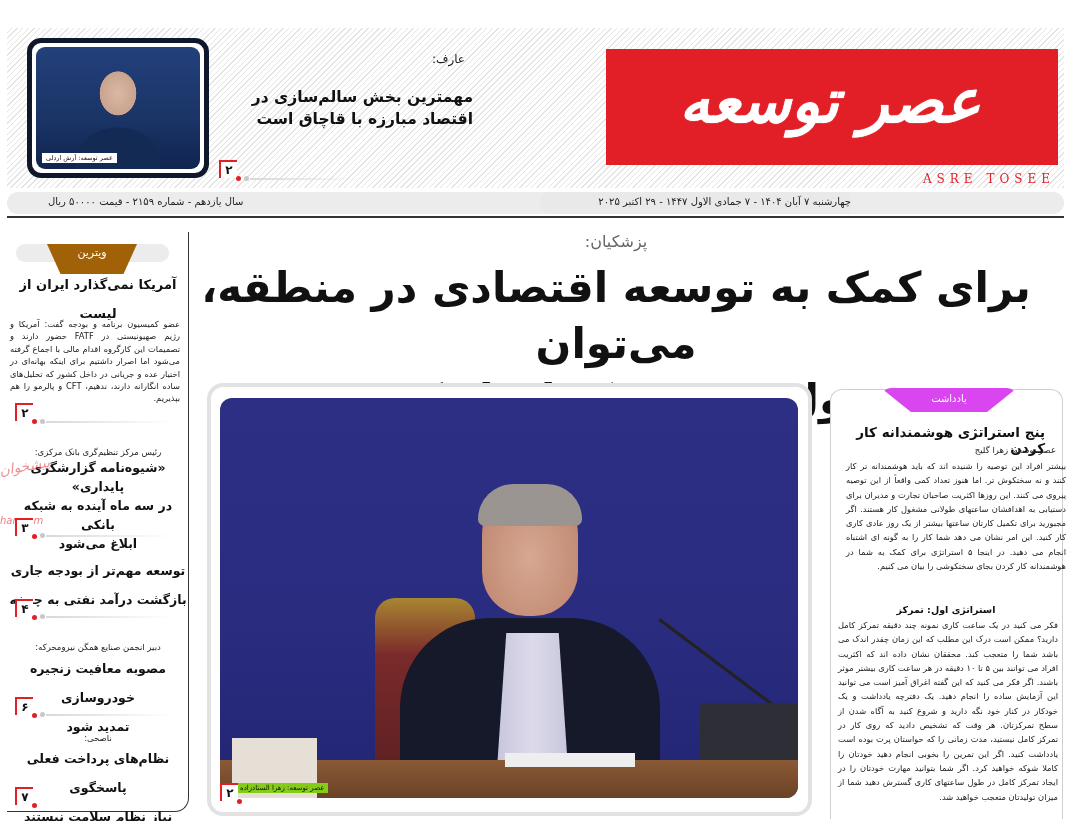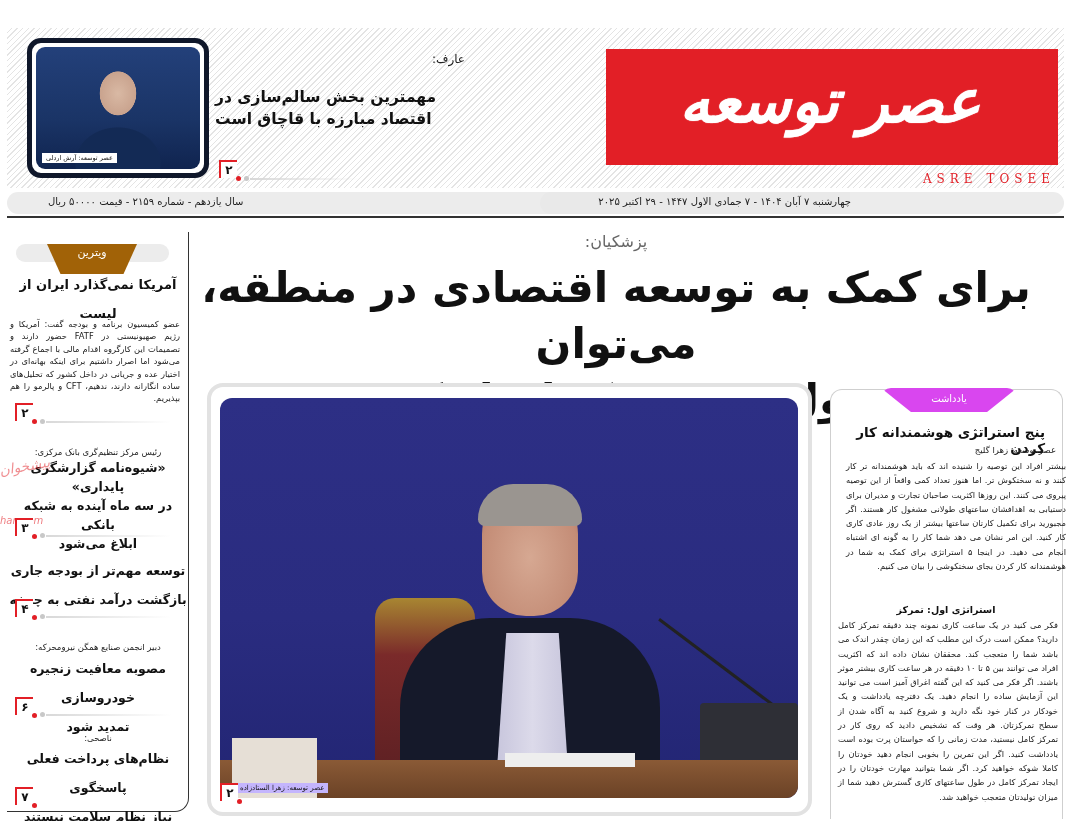--- a/index.html
+++ b/index.html
@@ -34,21 +34,21 @@
     background: radial-gradient(ellipse 30px 36px at 50% 38%, #d9b9a4 0%, #c9a38e 60%, transparent 62%),
                 radial-gradient(ellipse 60px 50px at 50% 95%, #132a55 0%, #132a55 70%, transparent 72%),
                 linear-gradient(180deg, #23407a 0%, #1a3466 60%, #10244f 100%);
     position: relative;
   }
   .teaser-caption {
     position: absolute; left: 6px; bottom: 6px; background: #fff; color: #111;
     font-size: 6.5px; padding: 1px 4px;
   }
   .teaser-kicker { position: absolute; left: 215px; top: 52px; width: 250px; text-align: right; font-size: 12px; color: #222; }
-  .teaser-title { position: absolute; left: 215px; top: 86px; width: 258px; text-align: left; font-size: 15.5px; font-weight: bold; line-height: 22px; color: #111; }
+  .teaser-title { position: absolute; left: 215px; top: 86px; width: 258px; text-align: right; font-size: 15.5px; font-weight: bold; line-height: 22px; color: #111; }
   .page-ref {
     position: absolute; width: 18px; height: 18px; border-left: 2px solid #e21f26; border-top: 2px solid #e21f26;
     font-size: 12px; font-weight: bold; text-align: center; line-height: 16px; color: #111; background: #fff;
   }
   .page-ref::after {
     content: ""; position: absolute; right: -4px; bottom: -3px; width: 5px; height: 5px; border-radius: 50%; background: #e21f26;
   }
   .ref-line { position: absolute; height: 2px; background: linear-gradient(90deg, #d8d8d8, rgba(216,216,216,0)); }
   .ref-dot { position: absolute; width: 5px; height: 5px; border-radius: 50%; background: #c8c8c8; }
 
@@ -92,21 +92,21 @@
   .mp-chair { position: absolute; left: 155px; top: 200px; width: 100px; height: 190px; background: linear-gradient(180deg,#a88632 0%, #7a2a2a 30%, #5a1f22 100%); border-radius: 20px 20px 0 0; }
   .mp-body { position: absolute; left: 180px; top: 220px; width: 260px; height: 180px; background: #15192a; border-radius: 90px 90px 0 0; }
   .mp-shirt { position: absolute; left: 275px; top: 235px; width: 75px; height: 165px; background: linear-gradient(90deg,#c7c5dc,#dcdaea,#c7c5dc); clip-path: polygon(15% 0, 85% 0, 100% 100%, 0 100%); }
   .mp-head { position: absolute; left: 262px; top: 88px; width: 96px; height: 130px; border-radius: 48px 48px 44px 44px; background: radial-gradient(ellipse at 50% 55%, #d6a892 0%, #c48d77 70%, #a8735f 100%); }
   .mp-hair { position: absolute; left: 258px; top: 86px; width: 104px; height: 42px; border-radius: 52px 52px 10px 10px; background: #9a9590; }
   .mp-desk { position: absolute; left: 0; top: 362px; width: 578px; height: 38px; background: linear-gradient(180deg,#8a5a36,#6b4226); }
   .mp-mic { position: absolute; left: 440px; top: 220px; width: 150px; height: 3px; background: #222; transform: rotate(37deg); transform-origin: 0 0; }
   .mp-device { position: absolute; left: 480px; top: 305px; width: 98px; height: 62px; background: #2e2f36; border-radius: 4px; }
   .mp-paper { position: absolute; left: 285px; top: 355px; width: 130px; height: 14px; background: #eeeeee; }
   .mp-nameplate { position: absolute; left: 12px; top: 340px; width: 85px; height: 60px; background: #e6dfd6; }
-  .photo-caption { position: absolute; left: 236px; top: 783px; background: #c4b5fd; font-size: 7px; padding: 1px 4px; color: #111; }
+  .photo-caption { position: absolute; left: 236px; top: 783px; background: #84cc16; font-size: 7px; padding: 1px 4px; color: #111; }
 
   .note-box {
     position: absolute; left: 830px; top: 389px; width: 233px; height: 430px;
     border: 1.5px solid #cfcfcf; border-bottom: none; border-radius: 12px 12px 0 0; background: #fff;
   }
   .note-tab {
     position: absolute; left: 881px; top: 388px; width: 136px; height: 24px; background: #d946ef;
     clip-path: polygon(0 0, 100% 0, 78% 100%, 22% 100%); border-radius: 10px 10px 0 0;
     color: #fff; font-size: 10px; text-align: center; line-height: 22px;
   }

